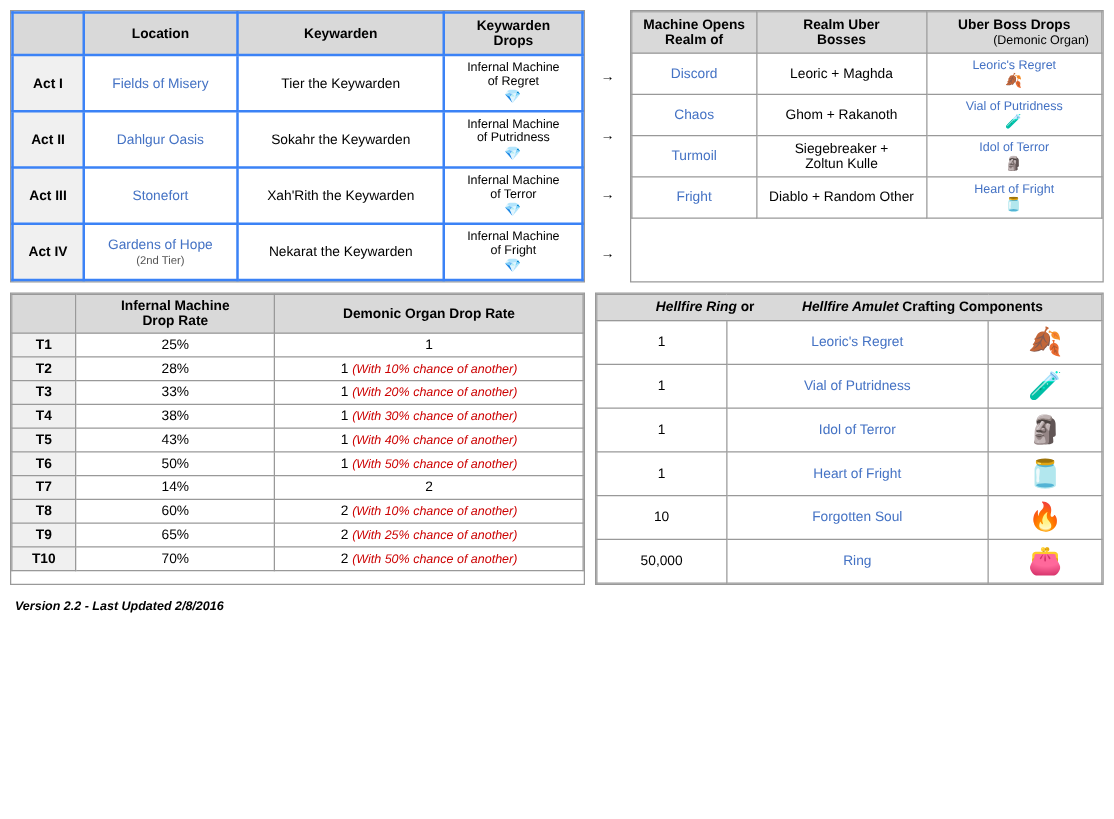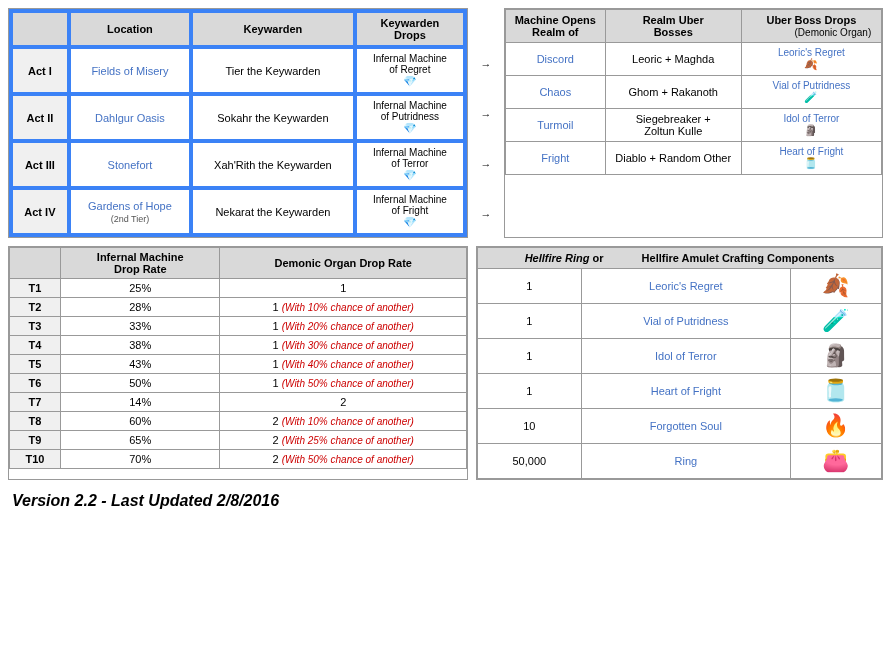--- a/index.html
+++ b/index.html
@@ -28,21 +28,21 @@
     .left-top {
       border: 1px solid #999;
       flex: 0 0 auto;
       width: 460px;
     }
     .left-top table {
       border-collapse: collapse;
       width: 100%;
     }
     .left-top th, .left-top td {
-      border: 4px solid #3b82f6;
+      border: 2px solid #3b82f6;
       padding: 4px 6px;
       text-align: center;
       vertical-align: middle;
     }
     .left-top th {
       background: #d9d9d9;
       font-weight: bold;
     }
     .left-top .act-cell {
       font-weight: bold;
@@ -129,21 +129,21 @@
     }
     .bottom-right th {
       background: #d9d9d9;
       font-weight: bold;
     }
     .bottom-right .item-name {
       color: #4472c4;
     }
 
     .version-text {
-      font-size: 16px;
+      font-size: 10px;
       font-style: italic;
       font-weight: bold;
       margin-top: 4px;
       padding-left: 4px;
     }
 
     .second-tier-note {
       font-size: 9px;
       color: #555;
     }
@@ -326,21 +326,21 @@
             </tr>
           </tbody>
       </table>
     </div>
 
     <div class="bottom-right">
       <table>
         <thead>
           <tr>
             <th colspan="3">
-              <span style="font-style:italic;">Hellfire Ring</span> or <span style="margin-left:35px;">Hellfire Amulet</span> Crafting Components
+              <span style="font-style:italic;">Hellfire Ring</span> or <span style="font-style:italic;margin-left:35px;">Hellfire Amulet</span> Crafting Components
             </th>
           </tr>
         </thead>
         <tbody id="crafting-tbody">
         <tr>
               <td>1</td>
               <td class="item-name">Leoric's Regret</td>
               <td style="font-size: 22px;">🍂</td>
             </tr>
             <tr>

